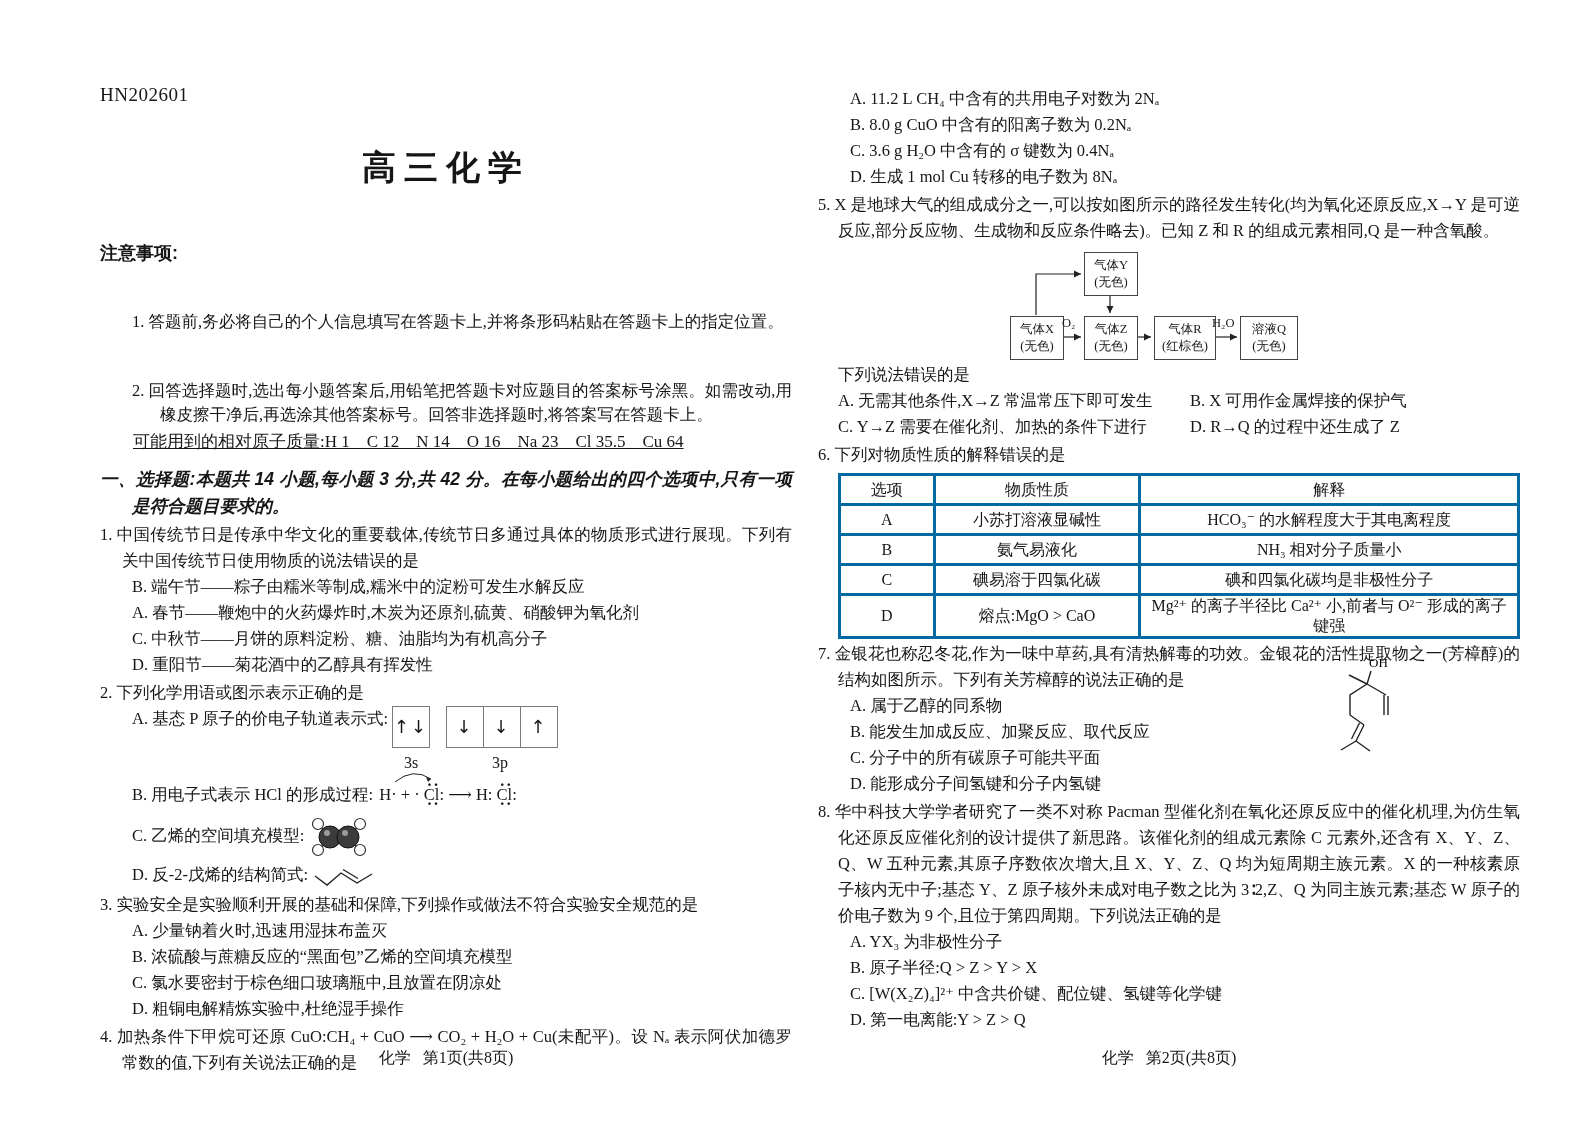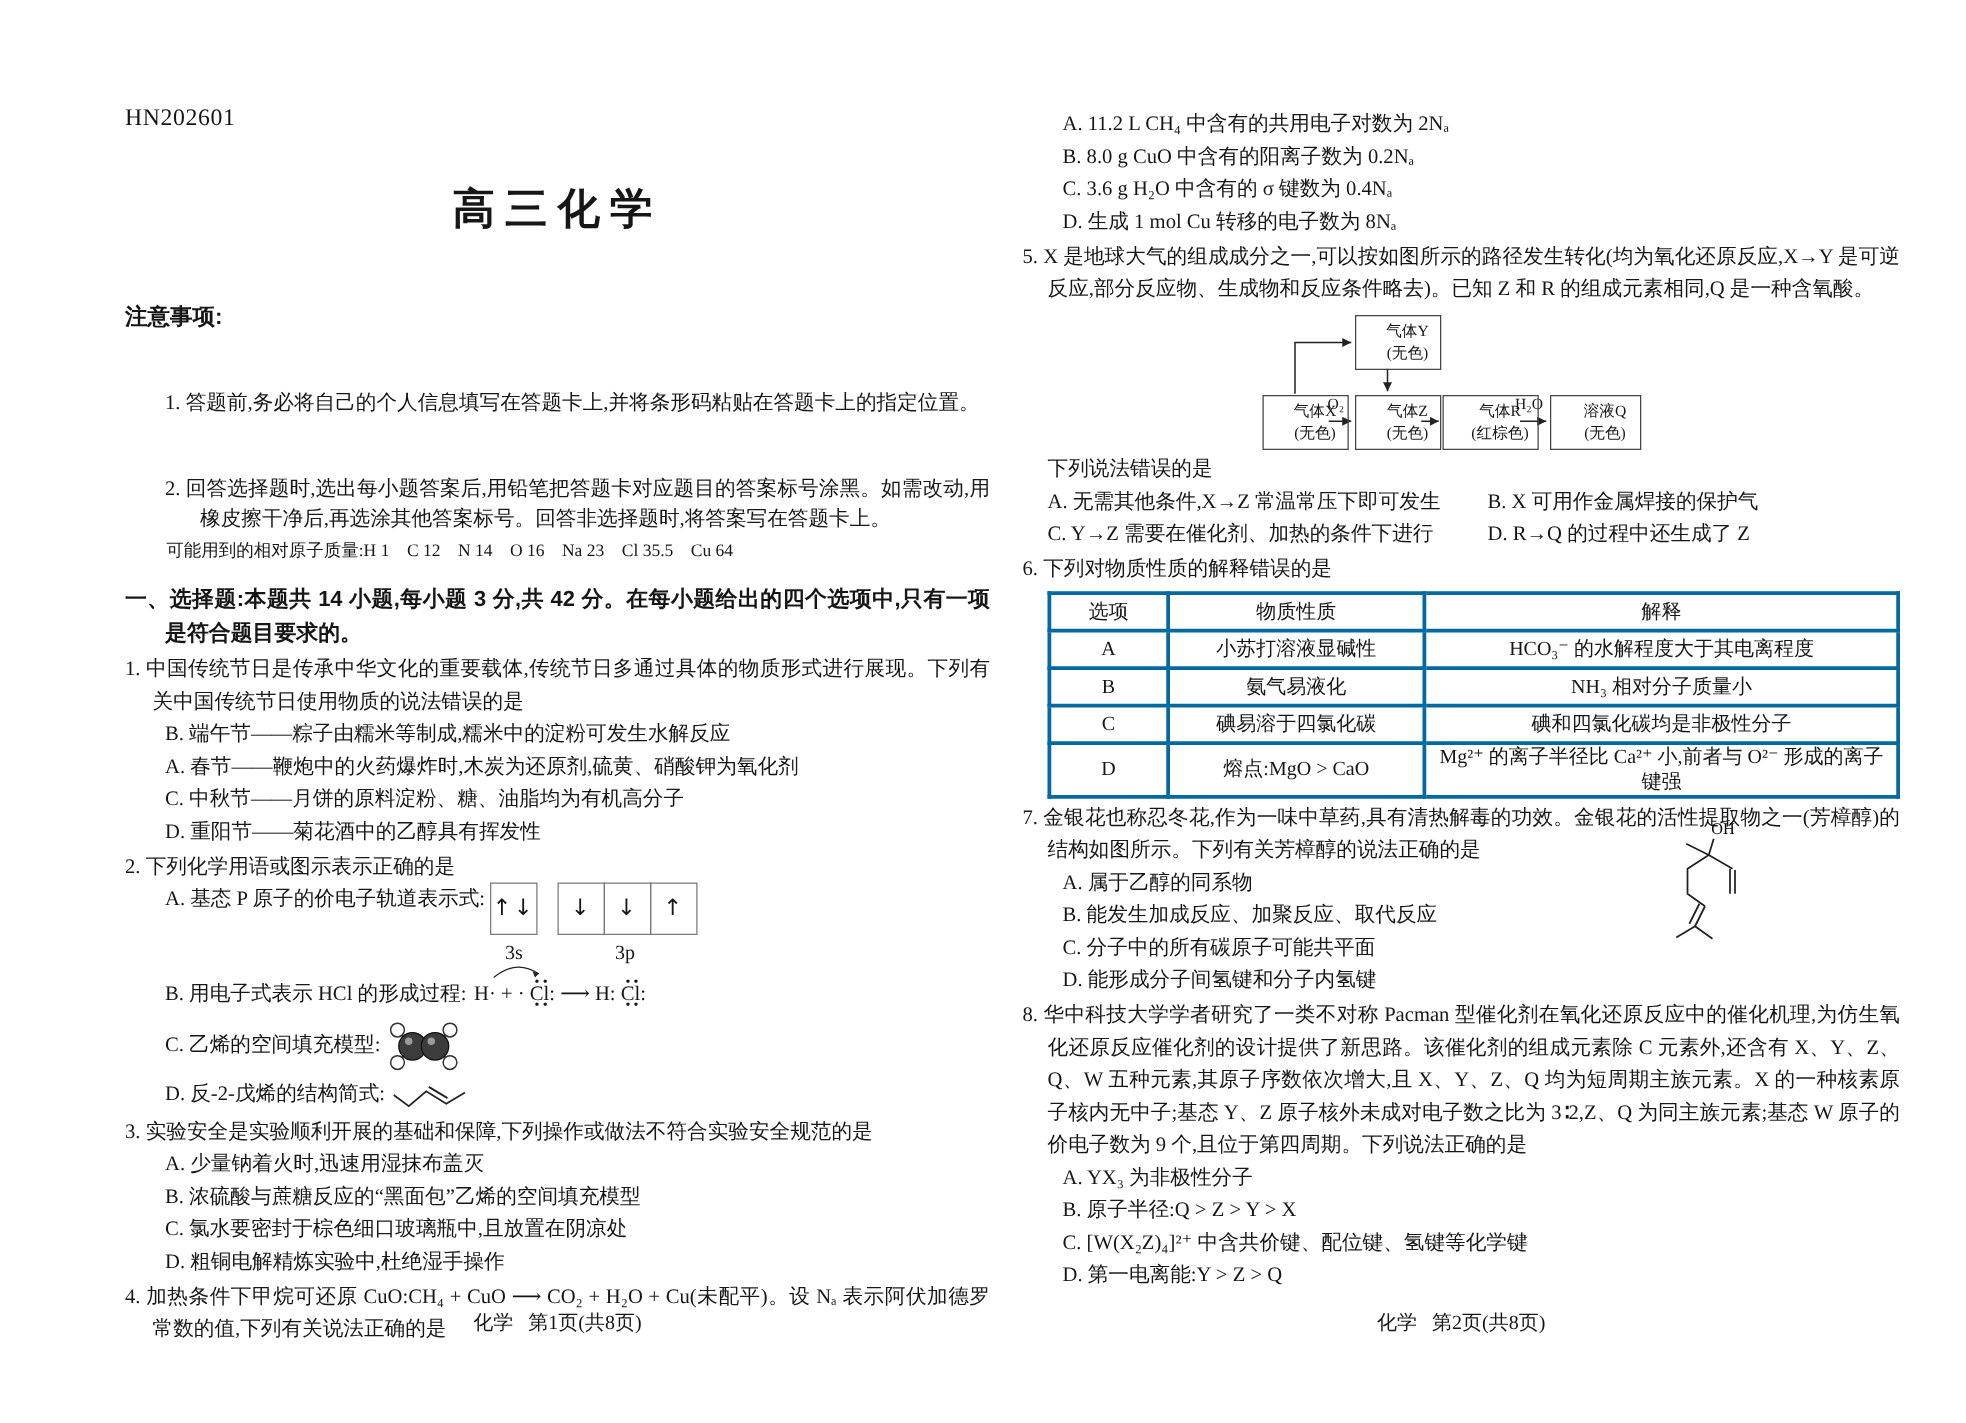--- a/index.html
+++ b/index.html
@@ -18,25 +18,25 @@
     font-weight:700;font-size:34px;letter-spacing:8px;margin-top:38px;height:46px;line-height:46px;
   }
   .notice-head{
     margin-top:50px;font-family:"Liberation Sans","DejaVu Sans",sans-serif;
     font-weight:700;font-size:18px;height:26px;line-height:26px;
   }
   .notice-item{
     margin-left:32px;padding-left:28px;text-indent:-28px;
     font-size:16.5px;line-height:24.5px;text-align:justify;margin-top:44px;
   }
-  .masses{margin-left:33px;font-size:14px;line-height:25px;margin-top:1px;}
+  .masses{margin-left:33px;font-size:17px;line-height:25px;margin-top:1px;text-decoration:underline;}
   .section-head{
     margin-top:12px;font-family:"Liberation Sans","DejaVu Sans",sans-serif;
     font-weight:700;font-size:17.5px;line-height:27px;
-    padding-left:32px;text-indent:-32px;text-align:justify;
+    padding-left:32px;text-indent:-32px;text-align:justify;font-style:italic;
   }
   .q{margin-top:2px;}
   .q-stem{font-size:16.5px;line-height:26px;padding-left:22px;text-indent:-22px;text-align:justify;}
   .q-opt{font-size:16.5px;line-height:26px;margin-left:32px;}
   .col-right .q-opt{}
   .col-right .q-stem{padding-left:20px;text-indent:-20px;}
   .optrow{display:flex;font-size:16.5px;line-height:26px;margin-left:20px;}
   .optrow .c1{width:352px;flex:0 0 352px;}
   .footer{position:absolute;width:692px;text-align:center;font-size:16px;top:1048px;}
   .footer-1{left:100px;}
@@ -62,21 +62,21 @@
   .hcl span{display:inline;}
   .edot{position:relative;display:inline-block;}
   .edot::before{content:"\00B7\00B7";position:absolute;top:-13px;left:3px;letter-spacing:1px;font-weight:700;}
   .edot::after{content:"\00B7\00B7";position:absolute;bottom:-13px;left:3px;letter-spacing:1px;font-weight:700;}
   .hcl .arc{position:absolute;left:14px;top:-9px;}
 
   
   .flow{position:relative;width:470px;height:114px;margin:4px 0 0 190px;font-size:12.5px;}
   .fbox{
     position:absolute;border:1px solid #444;display:flex;flex-direction:column;
-    align-items:center;justify-content:center;line-height:17px;height:42px;padding-left:15px;
+    align-items:center;justify-content:center;line-height:17px;height:42px;
   }
   .flow svg{position:absolute;left:0;top:0;}
   .flbl{position:absolute;font-size:12.5px;}
 
   
   .q6-table{border-collapse:collapse;margin:5px 0 2px 20px;font-size:16px;}
   .q6-table th,.q6-table td{
     border:3px solid #0369a1;text-align:center;font-weight:400;
     height:27px;padding:0 8px;line-height:20px;
   }

